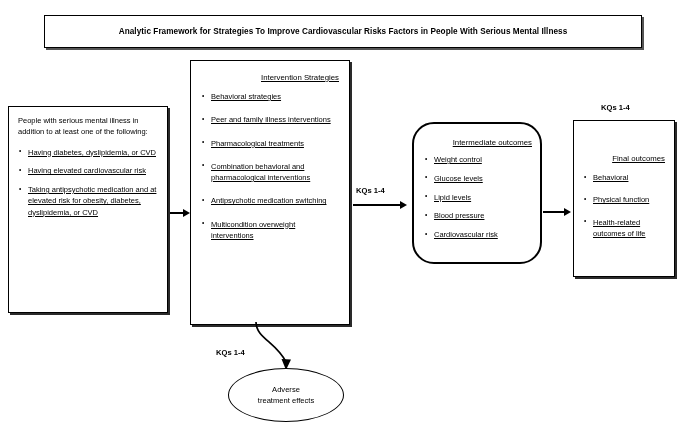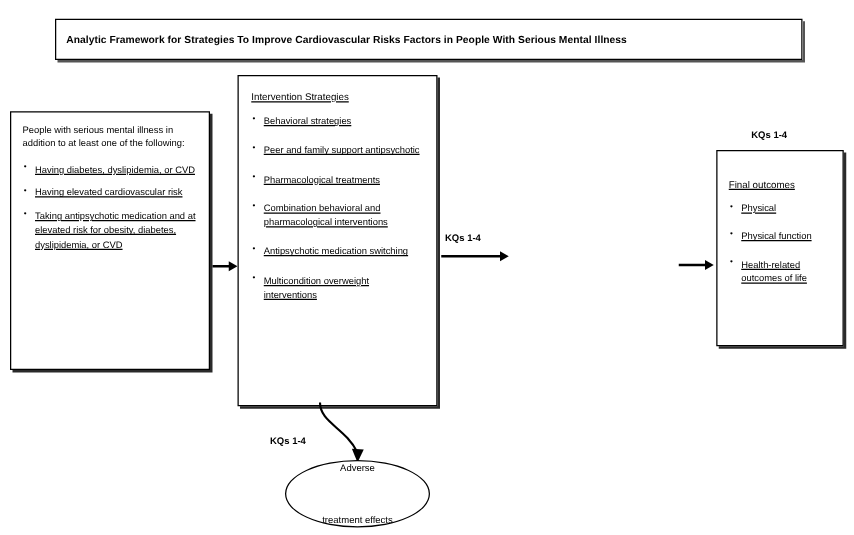--- a/index.html
+++ b/index.html
@@ -24,20 +24,21 @@
     position: absolute;
     left: 44px;
     top: 15px;
     width: 598px;
     height: 33px;
     border: 1px solid #000;
     box-shadow: 2px 2px 0 0 #555;
     box-sizing: border-box;
     display: flex;
     align-items: center;
+    justify-content: center;
   }
   .title-text {
     font-size: 8.2px;
     font-weight: bold;
     letter-spacing: 0.05px;
     text-align: center;
     line-height: 1.2;
     padding: 0 8px;
   }
 
@@ -45,38 +46,38 @@
   .box {
     position: absolute;
     border: 1.5px solid #000;
     background: #fff;
     box-sizing: border-box;
     box-shadow: 2px 2px 0 0 #2a2a2a;
   }
 
   .pop-box {
     left: 8px;
-    top: 89px;
+    top: 106px;
     width: 160px;
     height: 207px;
     padding: 8px 9px 6px 9px;
   }
   .interv-box {
     left: 190px;
     top: 60px;
     width: 160px;
     height: 265px;
     padding: 12px 10px 6px 10px;
   }
   .final-box {
     left: 573px;
     top: 120px;
     width: 102px;
     height: 157px;
-    padding: 22px 9px 6px 9px;
+    padding: 33px 9px 6px 9px;
   }
 
   
   .rounded-box {
     position: absolute;
     left: 412px;
     top: 122px;
     width: 130px;
     height: 142px;
     border: 2px solid #000;
@@ -93,33 +94,33 @@
     top: 368px;
     width: 116px;
     height: 54px;
     border: 1.5px solid #000;
     border-radius: 50%;
     box-sizing: border-box;
     background: #fff;
     display: flex;
     flex-direction: column;
     align-items: center;
-    justify-content: space-between;
+    justify-content: center;
   }
   .ellipse-line {
     font-size: 7.6px;
     line-height: 1.45;
     text-align: center;
     white-space: nowrap;
   }
 
   
   .box-heading {
     font-size: 7.8px;
-    text-align: left;
+    text-align: right;
     text-decoration: underline;
     margin-bottom: 9px;
     white-space: nowrap;
   }
   .box-heading.tight { margin-bottom: 7px; }
 
   
   .intro {
     font-size: 7.5px;
     line-height: 1.5;
@@ -200,41 +201,51 @@
     </ul>
   </div>
 
   <div class="arrow-h" style="left:170px; top:212px; width:14px;"></div>
   <div class="arrow-head-r" style="left:183px; top:208.5px;"></div>
 
   <div class="box interv-box">
     <div class="box-heading">Intervention Strategies</div>
     <ul class="blist loose">
       <li>Behavioral strategies</li>
-      <li>Peer and family support antipsychotic</li>
+      <li>Peer and family illness interventions</li>
       <li>Pharmacological treatments</li>
       <li>Combination behavioral and pharmacological interventions</li>
       <li>Antipsychotic medication switching</li>
       <li>Multicondition overweight interventions</li>
     </ul>
   </div>
 
   <div class="kq-label" style="left:356px; top:186px;">KQs 1-4</div>
   <div class="arrow-h" style="left:353px; top:204px; width:49px;"></div>
   <div class="arrow-head-r" style="left:400px; top:200.5px;"></div>
 
+  <div class="rounded-box">
+    <div class="box-heading tight">Intermediate outcomes</div>
+    <ul class="blist compact">
+      <li>Weight control</li>
+      <li>Glucose levels</li>
+      <li>Lipid levels</li>
+      <li>Blood pressure</li>
+      <li>Cardiovascular risk</li>
+    </ul>
+  </div>
 
   <div class="arrow-h" style="left:543px; top:211px; width:22px;"></div>
   <div class="arrow-head-r" style="left:564px; top:207.5px;"></div>
 
   <div class="kq-label" style="left:601px; top:103px;">KQs 1-4</div>
   <div class="box final-box">
     <div class="box-heading">Final outcomes</div>
     <ul class="blist final">
-      <li>Physical</li>
+      <li>Behavioral</li>
       <li>Physical function</li>
       <li>Health-related outcomes of life</li>
     </ul>
   </div>
 
   <svg class="curve-svg" viewBox="0 0 110 56">
     <path d="M 6 2 C 6 18, 26 22, 36 42" stroke="#000" stroke-width="1.7" fill="none"></path>
     <polygon points="36,50 31.5,39 41,39.5" fill="#000"></polygon>
   </svg>
   <div class="kq-label" style="left:216px; top:348px;">KQs 1-4</div>

